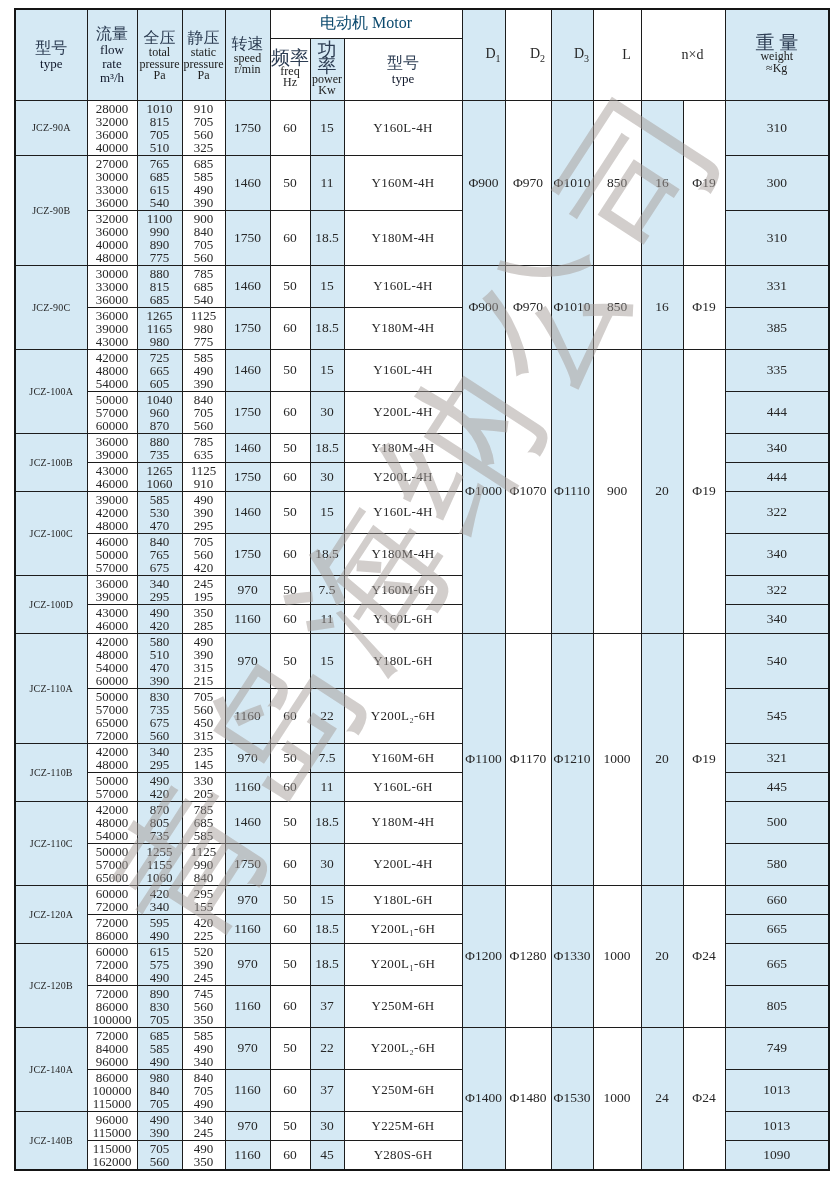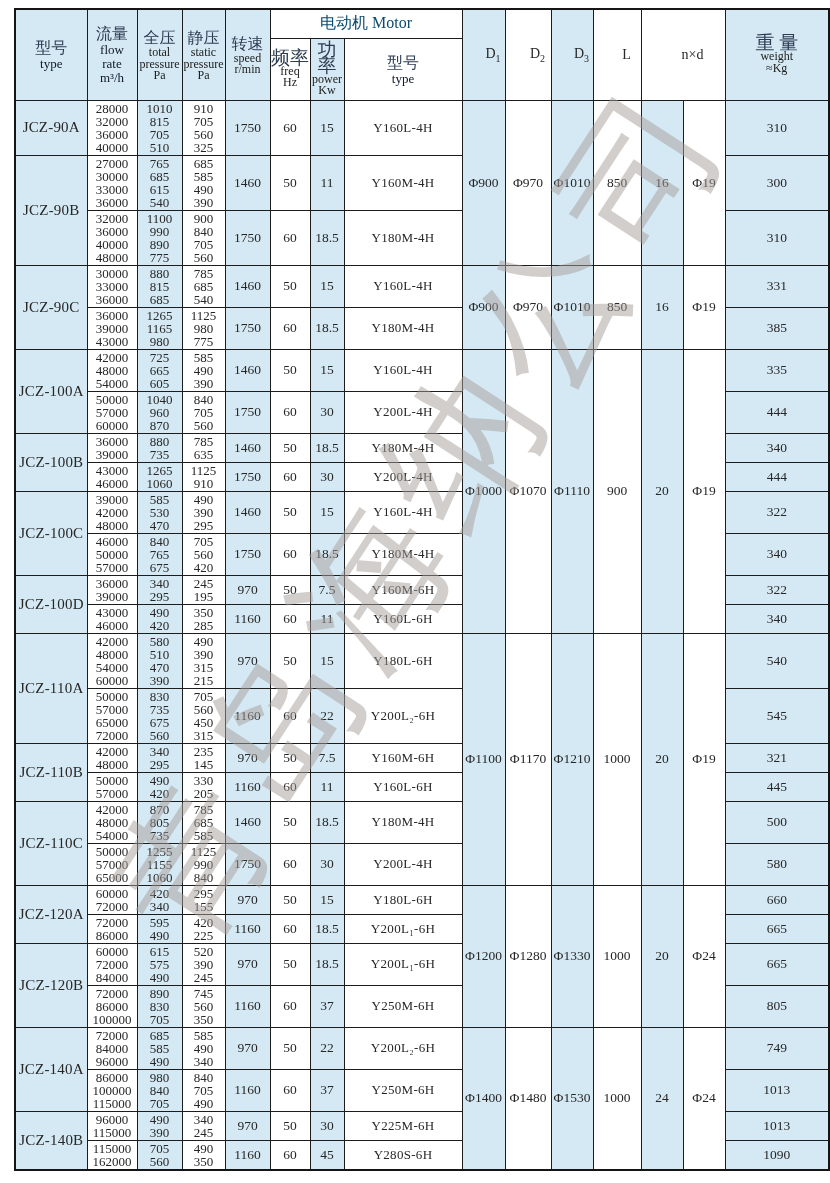--- a/index.html
+++ b/index.html
@@ -15,21 +15,21 @@
   .zh{font-size:16px;color:#2c3c52;line-height:19px;font-family:"Liberation Serif","DejaVu Serif",serif;}
   .zh-s{font-size:19px;color:#2c3c52;line-height:16px;}
   .en{font-size:13px;line-height:14px;color:#0f172a;}
   .en-s{font-size:12px;line-height:11.5px;color:#202020;}
   .banner{font-size:16px;color:#0c4a6e;}
   .dsym{font-size:14px;padding-left:19px;}
   .dsym sub{font-size:10px;}
   .line{font-size:13px;line-height:13px;white-space:nowrap;}
   td.val{font-size:13.5px;}
   td.motor{font-size:13px;letter-spacing:.3px;font-family:Liberation Serif, serif;}
-  td.model{font-size:15px;letter-spacing:.2px;margin-left:36px;}
+  td.model{font-size:10px;letter-spacing:.2px;margin-left:36px;}
   tr.h1{height:29px;}
   tr.h2{height:62px;}
   .watermark{position:absolute;left:-60px;top:430px;width:940px;
      text-align:center;transform:rotate(-57deg);
      font-size:150px;letter-spacing:14px;color:#a69e9a;opacity:.5;
      white-space:nowrap;pointer-events:none;z-index:5;
      font-family:"DejaVu Sans",sans-serif;}
 </style>
 </head>
 <body>

